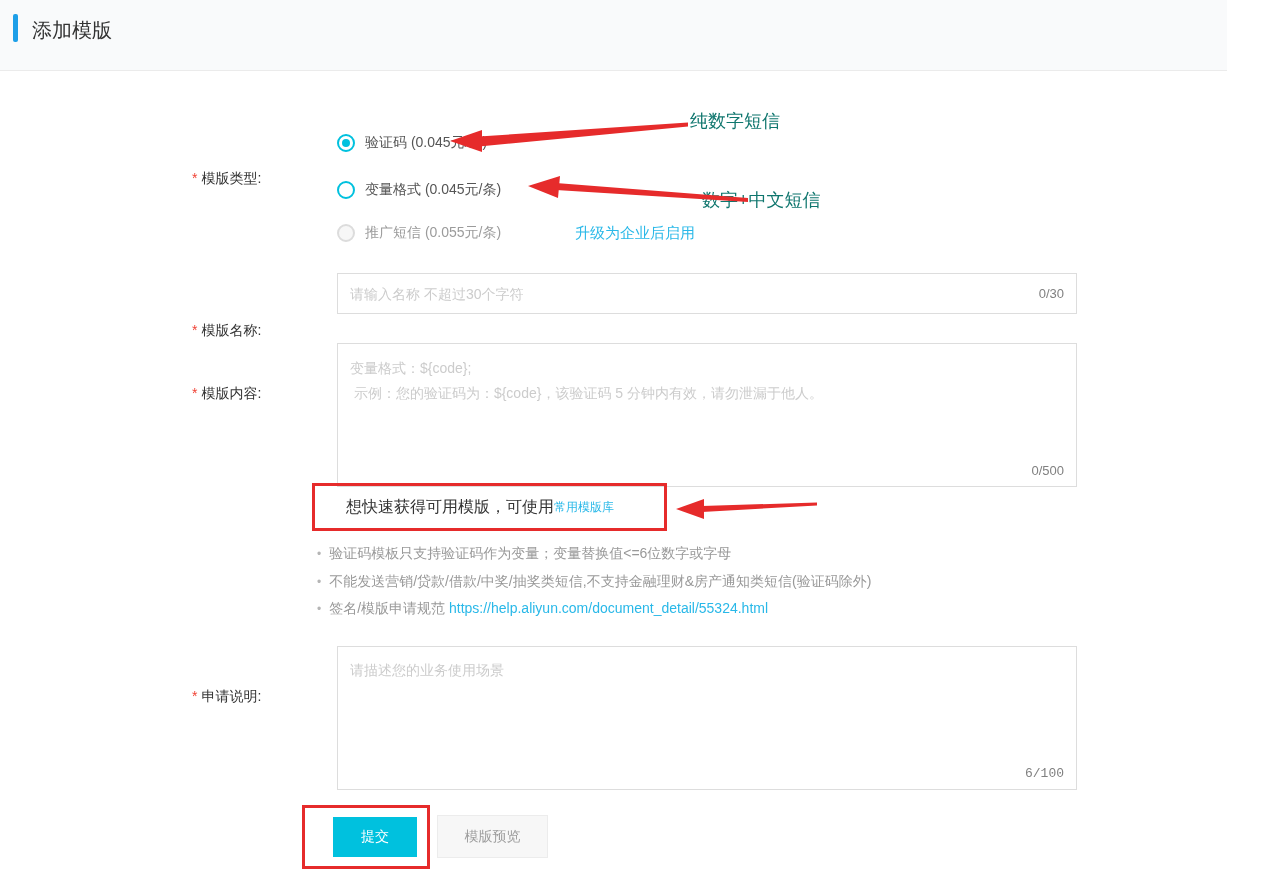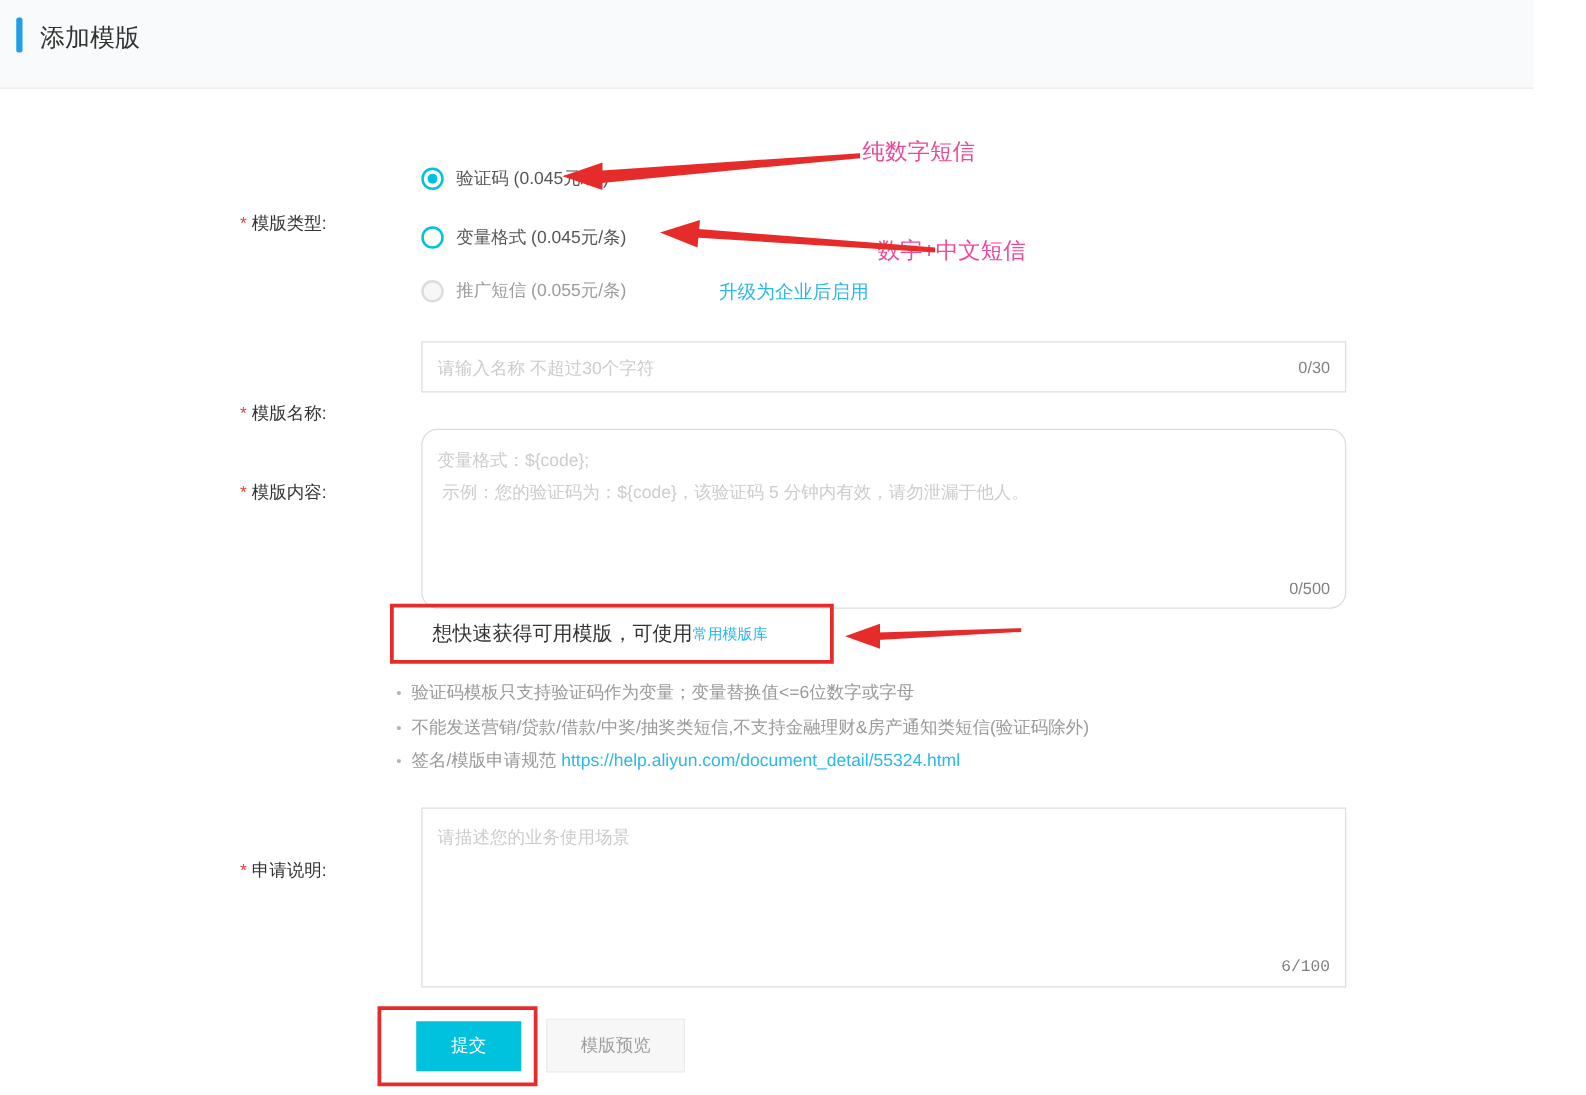--- a/index.html
+++ b/index.html
@@ -54,21 +54,21 @@
   .btn-submit { position:absolute; left:333px; top:817px; width:84px; height:40px;
                 background:#00c1de; color:#fff; font-size:14px; border:none; cursor:pointer;
                 font-family:inherit; }
   .btn-preview { position:absolute; left:437px; top:815px; width:111px; height:43px;
                  background:#f7f7f7; color:#9e9e9e; font-size:14px; border:1px solid #ececec;
                  cursor:pointer; font-family:inherit; }
   .submit-red-box { position:absolute; left:302px; top:805px; width:128px; height:64px;
                     border:3px solid #e62b2b; pointer-events:none; }
 
   
-  .anno-text { position:absolute; color:#ec4899; font-size:18px; white-space:nowrap; }
+  .anno-text { position:absolute; color:#0f766e; font-size:18px; white-space:nowrap; }
   .anno-svg { position:absolute; left:0; top:0; width:1269px; height:876px; pointer-events:none; }
 </style>
 </head>
 <body>
 
 <div class="page">
 
   <div class="header">
     <div class="title-bar"></div>
     <div class="page-title">添加模版</div>
@@ -101,21 +101,21 @@
     <span class="req">*</span><span>模版名称:</span>
   </div>
   <div class="field-box" style="top:273px; height:41px;">
     <input type="text" placeholder="请输入名称 不超过30个字符" style="">
     <span class="counter" style="top:12px;">0/30</span>
   </div>
 
   <div class="flabel" style="top:349px;">
     <span class="req">*</span><span>模版内容:</span>
   </div>
-  <div class="field-box" style="top:343px; height:144px;border-radius:13px;">
+  <div class="field-box" style="top:343px; height:144px;">
     <textarea placeholder="变量格式：${code};
  示例：您的验证码为：${code}，该验证码 5 分钟内有效，请勿泄漏于他人。" style=""></textarea>
     <span class="counter" style="bottom:8px;">0/500</span>
   </div>
 
   <div class="hint-box">
     <span class="hint-text">想快速获得可用模版，可使用</span>
       <span class="hint-link">常用模版库</span>
   </div>
 

